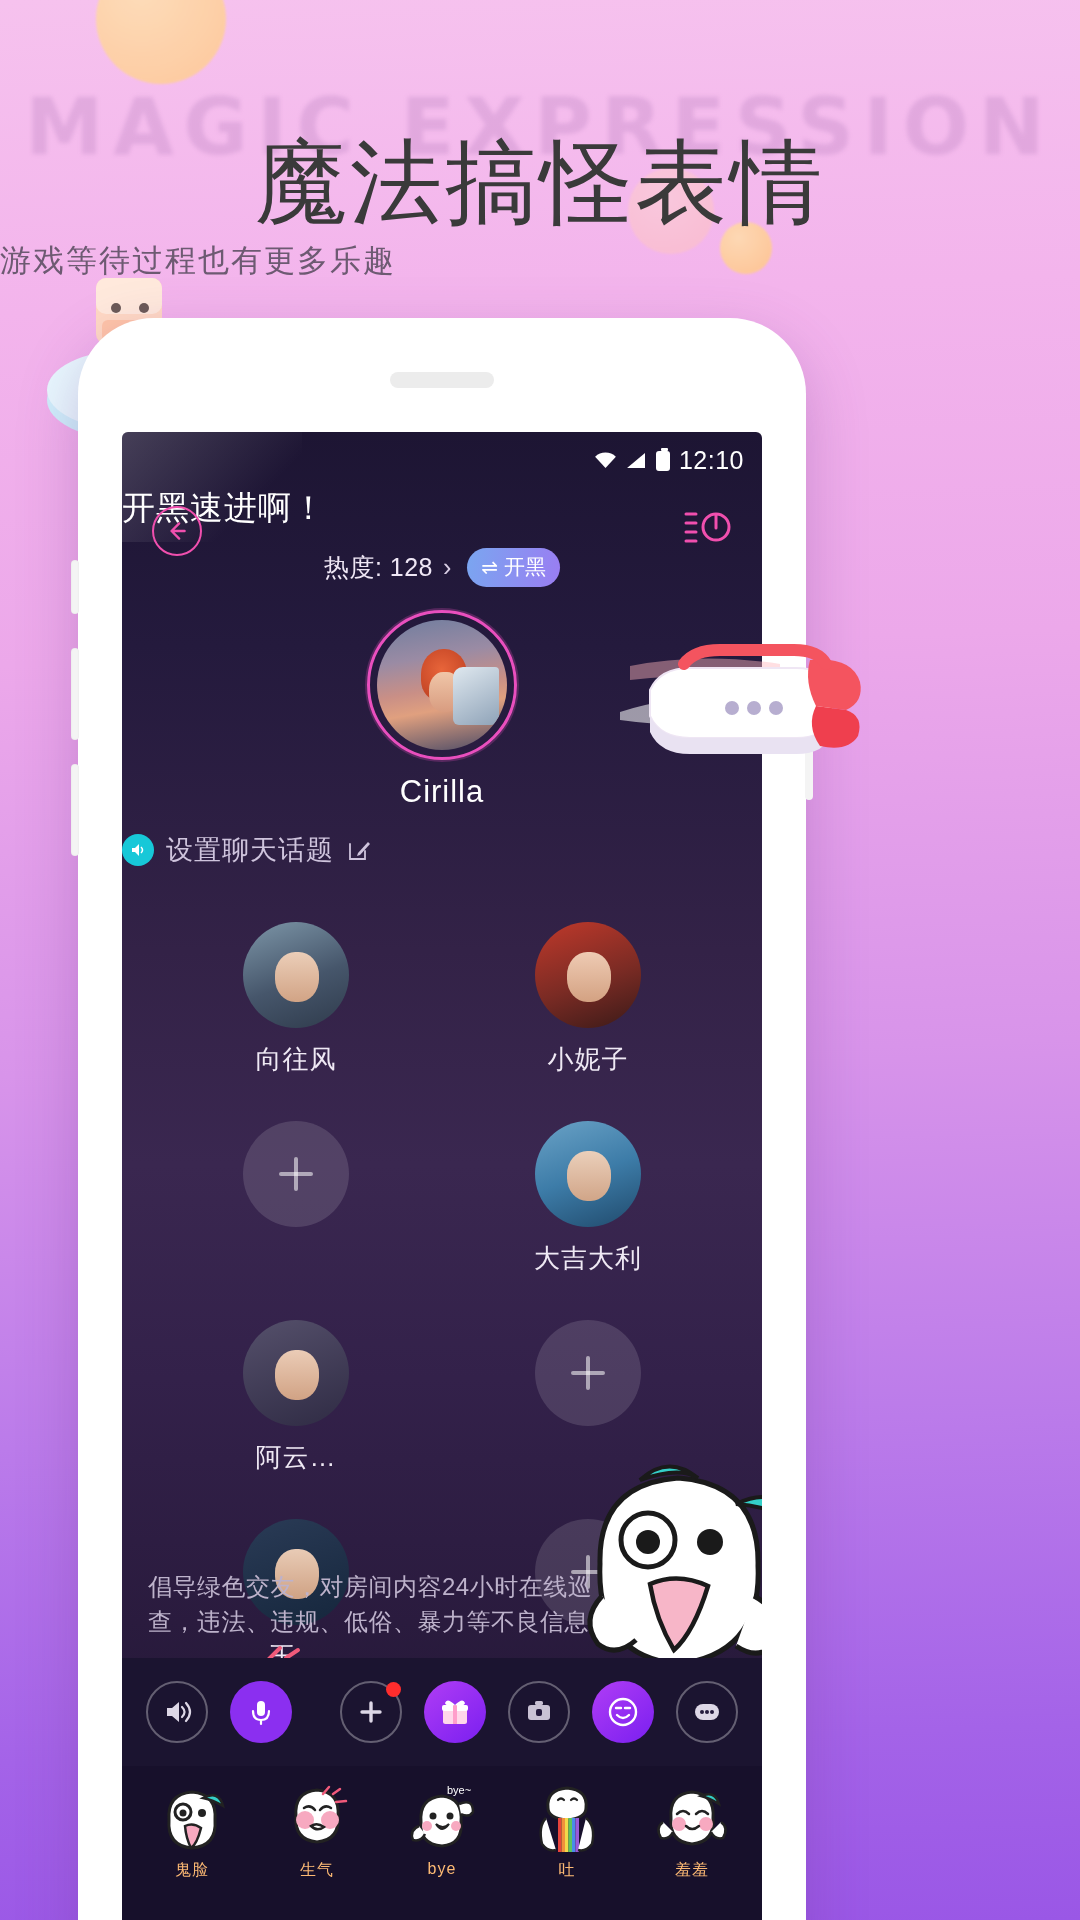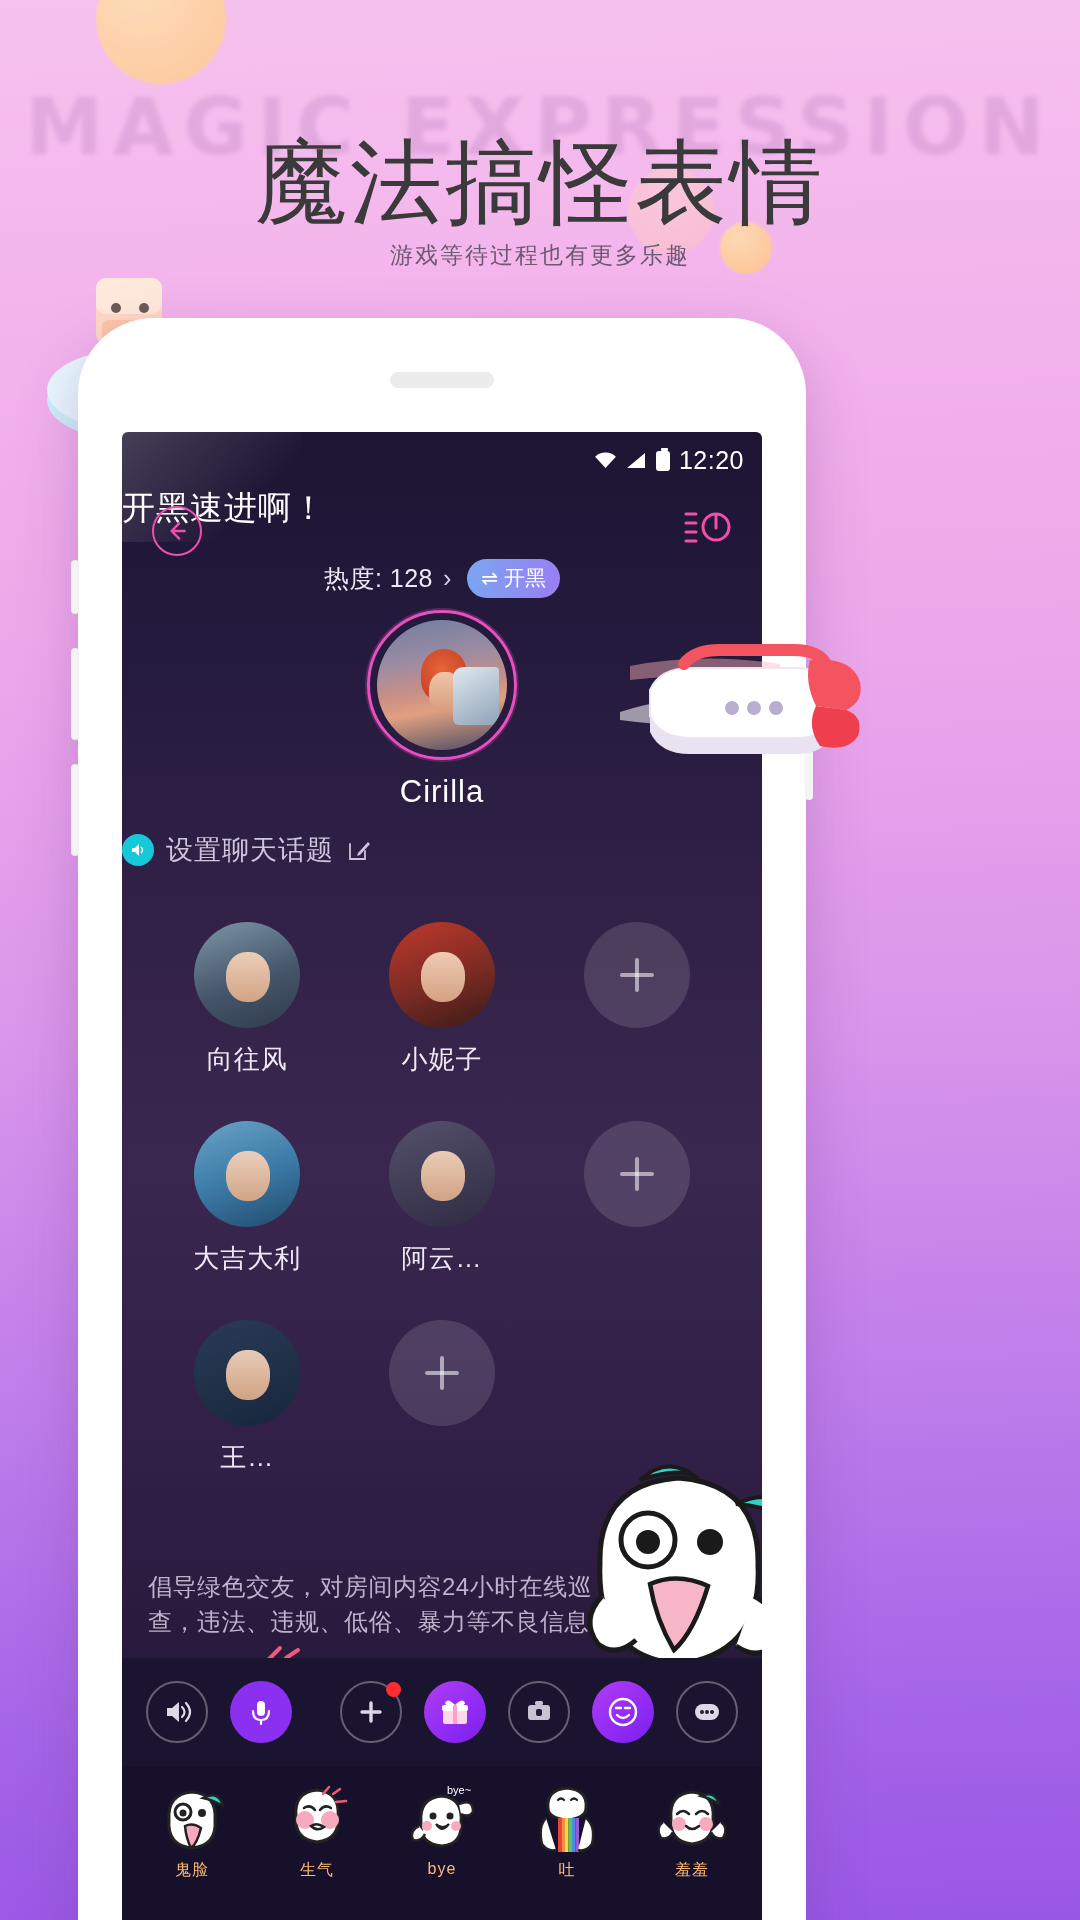--- a/index.html
+++ b/index.html
@@ -26,22 +26,22 @@
     color:rgba(150,95,165,.20);
     font-family:"DejaVu Sans", sans-serif;
     white-space:nowrap; filter:blur(2.2px);
   }
   .headline {
     position:absolute; top:133px; left:0; width:1080px; text-align:center;
     font-size:92px; line-height:1.08; font-weight:400; color:#3a3a3a;
     letter-spacing:3px;
   }
   .subhead {
-    position:absolute; top:240px; left:0; width:1080px; text-align:center;
-    font-size:23px; color:#6d5a72; letter-spacing:2px;
+    position:absolute; top:240px; left:0; width:1080px; 
+    font-size:31px; color:#6d5a72; letter-spacing:2px;
   }
 
   
   .phone {
     position:absolute; left:78px; top:318px; width:728px; height:1640px;
     background:#ffffff; border-radius:76px 76px 0 0;
     box-shadow:0 22px 60px rgba(110,50,140,.28);
   }
   .speaker {
     position:absolute; left:50%; transform:translateX(-50%); top:54px;
@@ -78,21 +78,21 @@
 
   
   .hdr { position:absolute; top:50px; left:0; width:100%; height:110px; }
   .back {
     position:absolute; left:30px; top:24px; width:50px;height:50px;
     border:2.5px solid #f04fae; border-radius:50%;
     display:flex;align-items:center;justify-content:center;
   }
   .back svg { width:26px;height:26px; }
   .hdr-title { font-size:33px; font-weight:400; letter-spacing:1px; padding-top:4px; }
-  .hdr-sub { display:flex; align-items:center; justify-content:center; gap:10px; margin-top:28px; }
+  .hdr-sub { display:flex; align-items:center; justify-content:center; gap:10px; margin-top:17px; }
   .heat { font-size:25px; color:#efe7f5; letter-spacing:.5px; }
   .chev { font-size:25px; color:#d8cde4; }
   .badge {
     background:linear-gradient(100deg,#7aa6f0,#9a7df2); border-radius:20px;
     padding:5px 14px 6px; font-size:21px; display:flex; align-items:center; gap:6px;
     margin-left:6px; color:#fff;
   }
   .badge .sw { font-size:20px; }
   .power {
     position:absolute; right:28px; top:22px; width:52px; height:46px;
@@ -122,21 +122,21 @@
   .topic { position:absolute; top:400px; left:0; width:100%;
            display:flex; align-items:center; justify-content:flex-start; gap:12px; }
   .spk { width:32px;height:32px;border-radius:50%; background:#17c8d8;
          display:flex;align-items:center;justify-content:center; }
   .spk svg{width:18px;height:18px;}
   .topic-txt { font-size:27px; color:#cfc4dd; letter-spacing:1px; }
   .pencil { width:26px;height:26px; }
 
   
   .grid { position:absolute; top:490px; left:28px; width:584px;
-          display:grid; grid-template-columns:repeat(3,1fr); row-gap:44px; }
+          display:grid; grid-template-columns:repeat(2,1fr); row-gap:44px; }
   .seat { text-align:center; }
   .seat-av { width:106px;height:106px;border-radius:50%; margin:0 auto;
              overflow:hidden; position:relative; }
   .seat-empty { width:106px;height:106px;border-radius:50%;margin:0 auto;
     background:rgba(255,255,255,.13); display:flex;align-items:center;justify-content:center; }
   .seat-empty::before{content:"";position:absolute;width:34px;height:4px;background:rgba(255,255,255,.55);border-radius:2px;}
   .seat-empty::after{content:"";position:absolute;width:4px;height:34px;background:rgba(255,255,255,.55);border-radius:2px;}
   .seat-name { font-size:26px; margin-top:14px; color:#efe9f4; letter-spacing:1px; }
   .av1{background:linear-gradient(160deg,#7d96a8,#46566b 55%,#2f3b4c);}
   .av2{background:linear-gradient(160deg,#c0392b,#7b2b24 55%,#3a1a18);}
@@ -219,21 +219,21 @@
     <div class="screen-glow"></div>
 
     <div class="statusbar">
       <svg class="ico-wifi" viewBox="0 0 24 18">
         <path d="M12 17 L1 5 A16 16 0 0 1 23 5 Z" fill="#fff"></path>
       </svg>
       <svg class="ico-sig" viewBox="0 0 22 18">
         <path d="M1 17 L20 1 L20 17 Z" fill="#fff"></path>
       </svg>
       <div class="ico-bat"></div>
-      <div class="clock">12:20</div>
+      <div class="clock">12:10</div>
     </div>
 
     <div class="hdr">
       <div class="back">
         <svg viewBox="0 0 24 24">
           <path d="M14 5 L7 12 L14 19 M7 12 H19" stroke="#f04fae" stroke-width="2.2" fill="none" stroke-linecap="round" stroke-linejoin="round"></path>
         </svg>
       </div>
       <div class="hdr-title">开黑速进啊！</div>
       <div class="hdr-sub">

